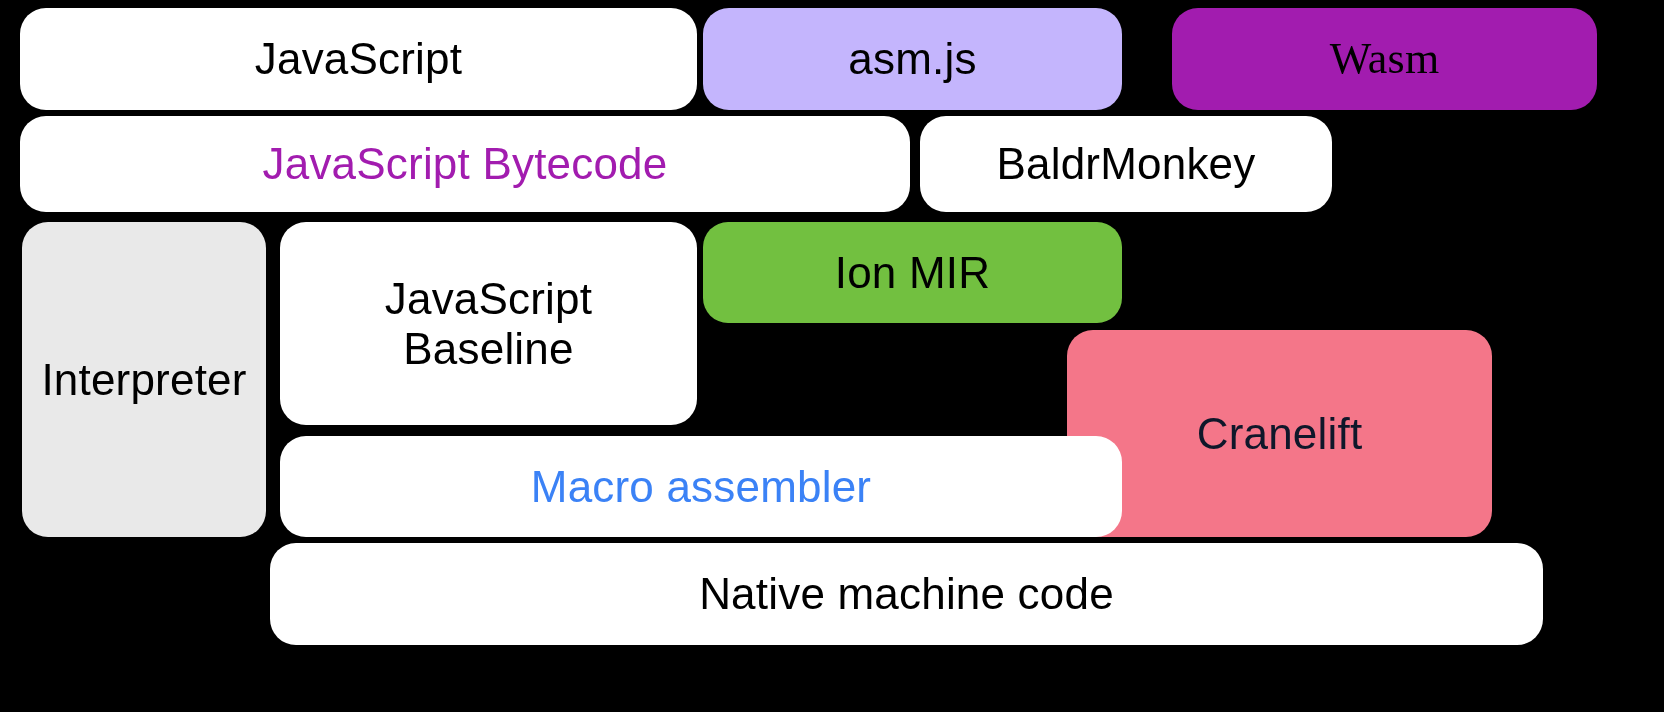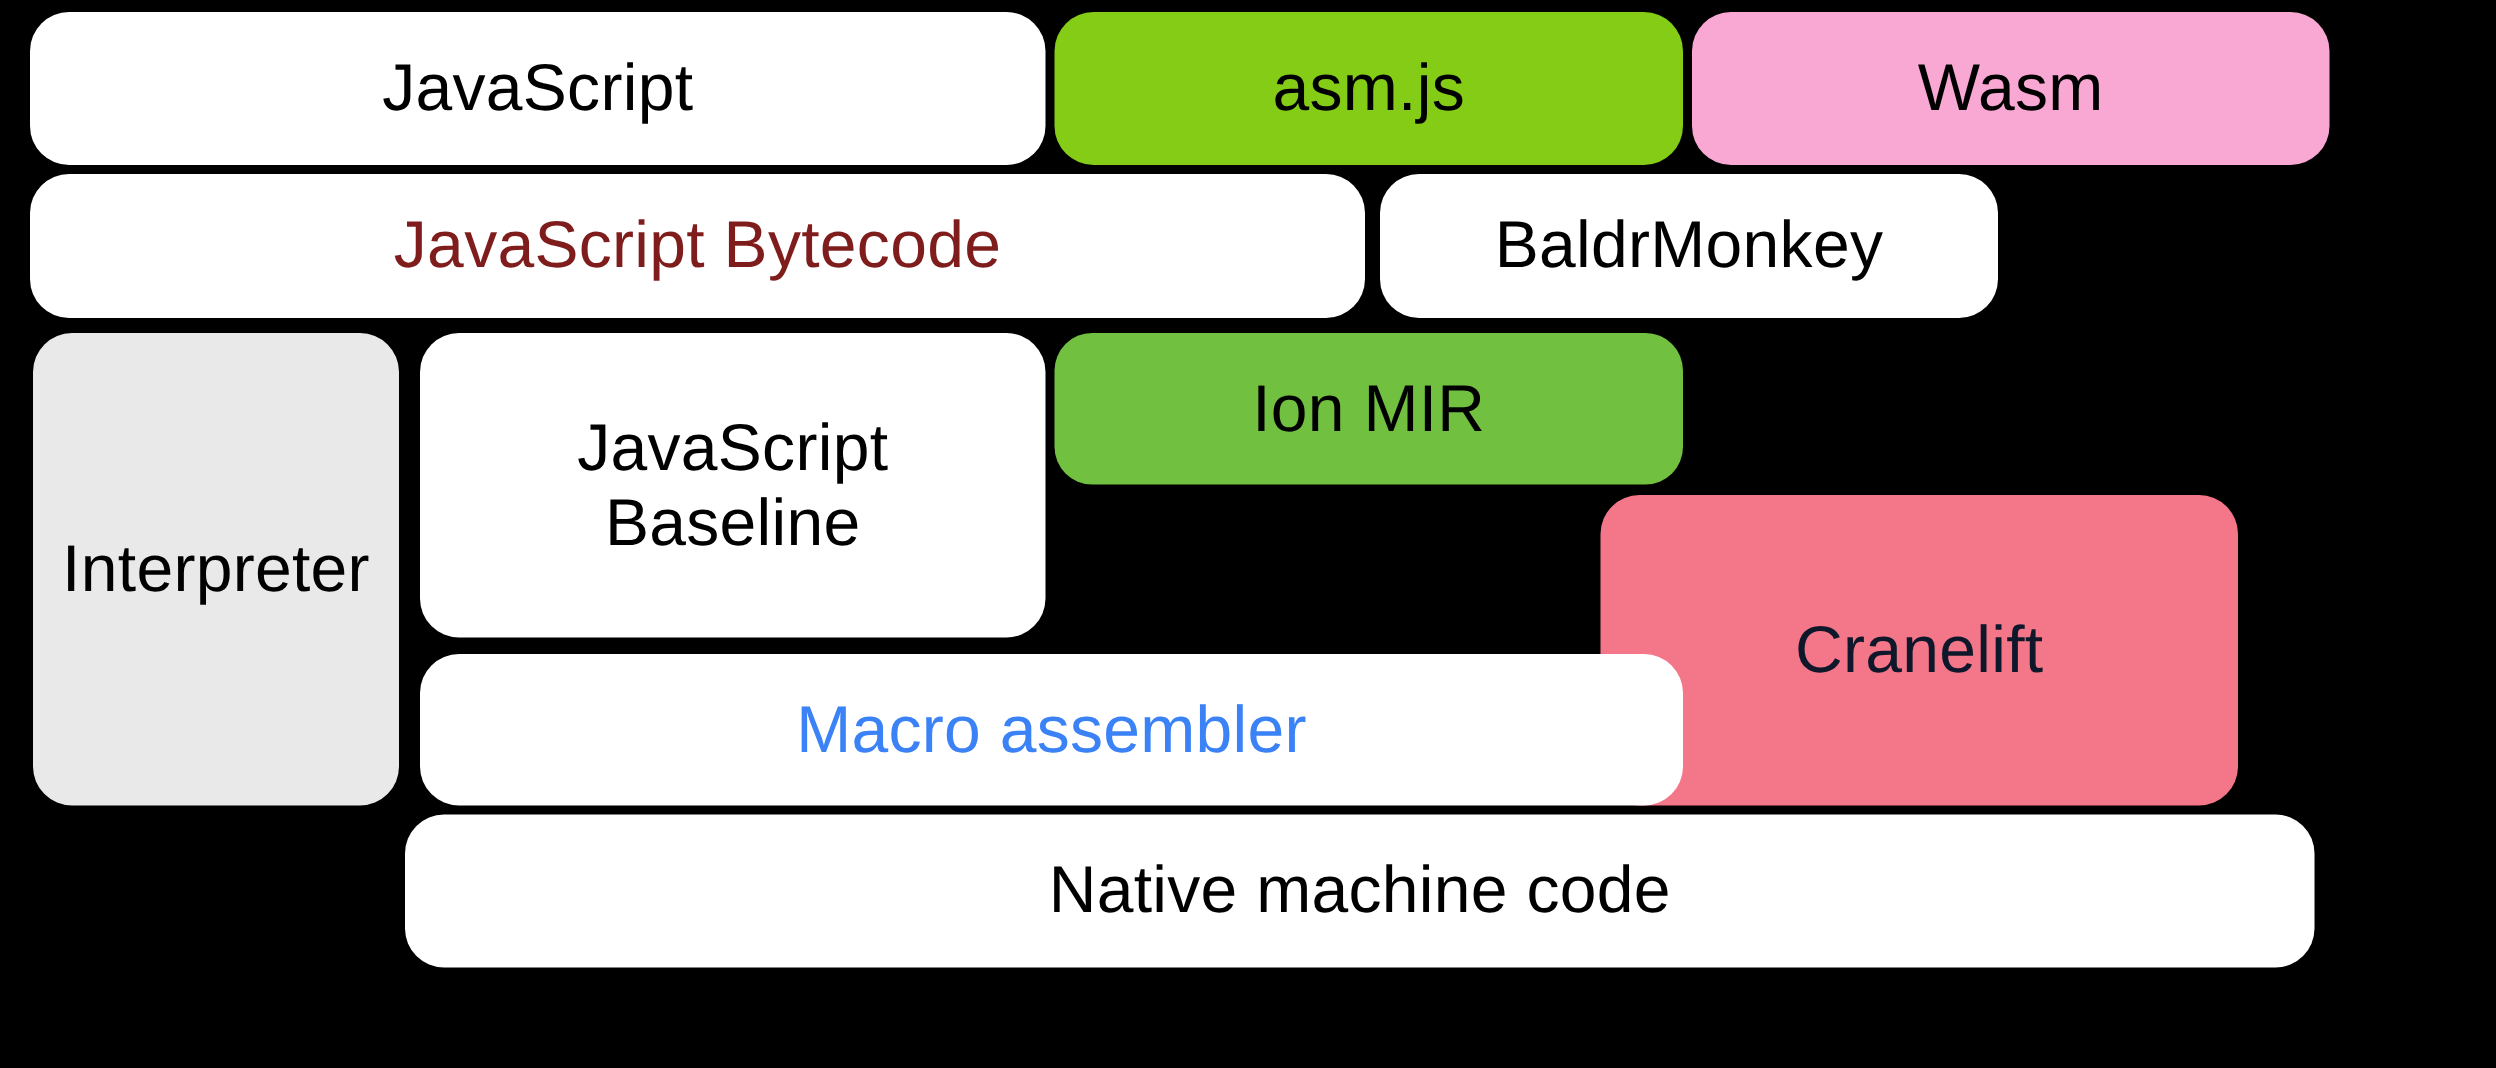--- a/index.html
+++ b/index.html
@@ -37,23 +37,23 @@
   .fill-white  { background: #ffffff; }
   .fill-gray   { background: #e9e9e9; }
   .fill-green  { background: #72c040; }
   .fill-pink   { background: #f47689; }
 </style>
 </head>
 <body>
 
 <div id="canvas">
   <div class="node fill-white" style="left: 20px; top: 8px; width: 677px; height: 102px; background: rgb(255, 255, 255); color: rgb(0, 0, 0);">JavaScript</div>
-  <div class="node fill-white" style="left: 703px; top: 8px; width: 419px; height: 102px; background: #84cc16; color: rgb(0, 0, 0);">asm.js</div>
-  <div class="node fill-white" style="left: 1128px; top: 8px; width: 425px; height: 102px; background: #f9a8d4; color: rgb(0, 0, 0);">Wasm</div>
-  <div class="node fill-white" style="left: 20px; top: 116px; width: 890px; height: 96px; background: rgb(255, 255, 255); color: #7f1d1d;">JavaScript Bytecode</div>
+  <div class="node fill-white" style="left: 703px; top: 8px; width: 419px; height: 102px; background: #c4b5fd; color: rgb(0, 0, 0);">asm.js</div>
+  <div class="node fill-white" style="left: 1172px; top: 8px; width: 425px; height: 102px; background: #a21caf; color: rgb(0, 0, 0); font-family: Liberation Serif, serif;">Wasm</div>
+  <div class="node fill-white" style="left: 20px; top: 116px; width: 890px; height: 96px; background: rgb(255, 255, 255); color: #a21caf;">JavaScript Bytecode</div>
   <div class="node fill-white" style="left: 920px; top: 116px; width: 412px; height: 96px; background: rgb(255, 255, 255); color: rgb(0, 0, 0);">BaldrMonkey</div>
   <div class="node fill-gray" style="left: 22px; top: 222px; width: 244px; height: 315px; background: rgb(233, 233, 233); color: rgb(0, 0, 0);">Interpreter</div>
   <div class="node fill-white" style="left: 280px; top: 222px; width: 417px; height: 203px; background: rgb(255, 255, 255); color: rgb(0, 0, 0);">JavaScript
 Baseline</div>
   <div class="node fill-green" style="left: 703px; top: 222px; width: 419px; height: 101px; background: rgb(114, 192, 64); color: rgb(0, 0, 0); border-radius: 25px;">Ion MIR</div>
   <div class="node fill-pink" style="left: 1067px; top: 330px; width: 425px; height: 207px; background: rgb(244, 118, 137); color: #0f172a;">Cranelift</div>
   <div class="node fill-white" style="left: 280px; top: 436px; width: 842px; height: 101px; background: rgb(255, 255, 255); color: #3b82f6;">Macro assembler</div>
   <div class="node fill-white" style="left: 270px; top: 543px; width: 1273px; height: 102px; background: rgb(255, 255, 255); color: rgb(0, 0, 0);">Native machine code</div>
 </div>
 

